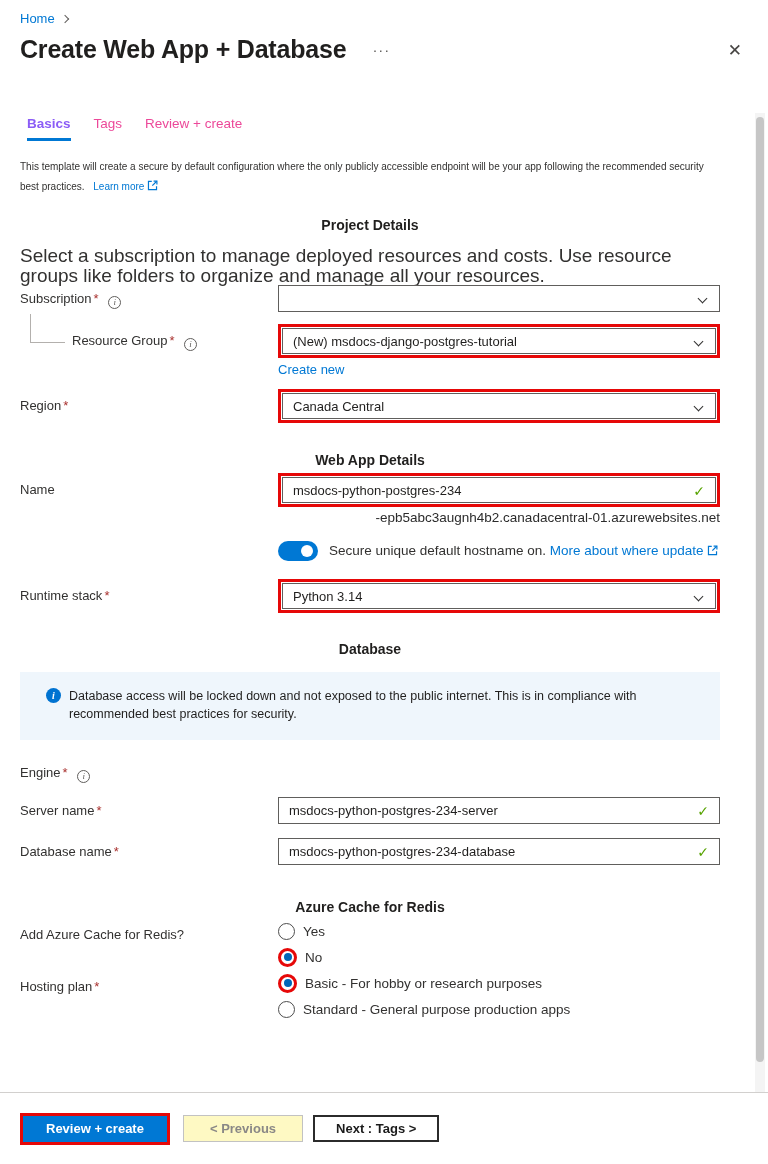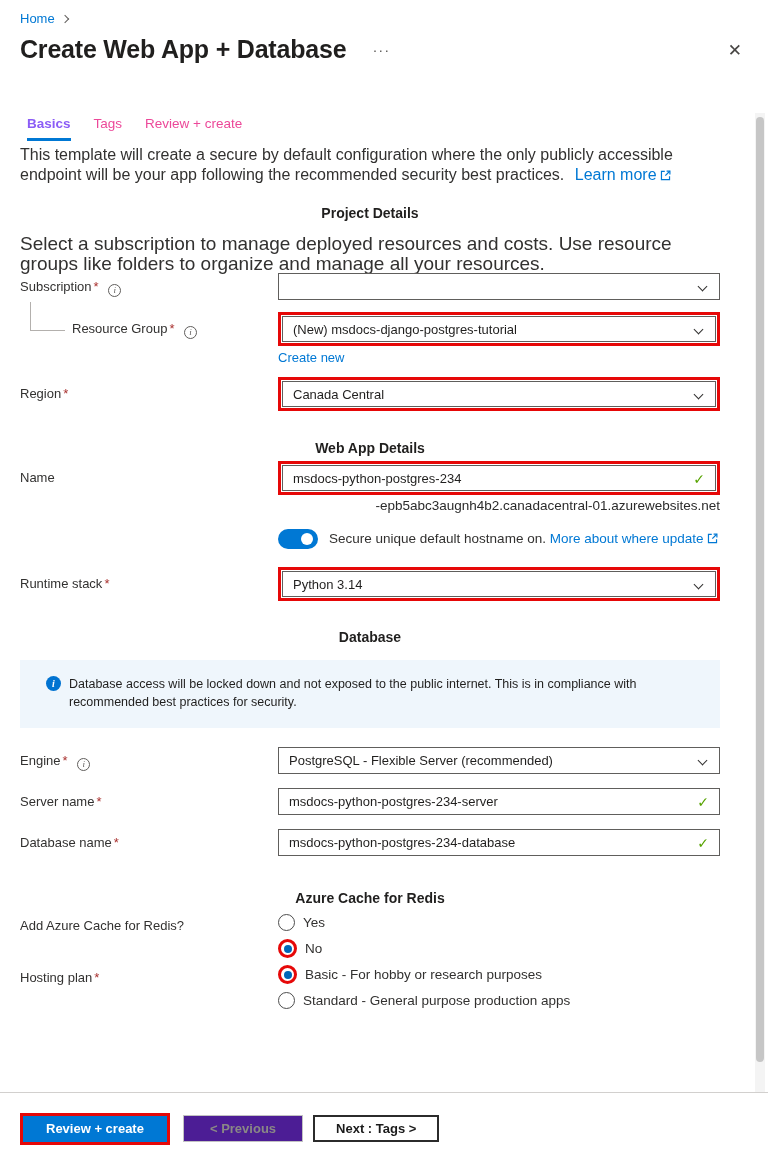--- a/index.html
+++ b/index.html
@@ -15,21 +15,21 @@
   .page-title { font-size:25px; font-weight:700; color:#201f1e; letter-spacing:-0.2px; }
   .more-dots { color:#605e5c; font-size:15px; letter-spacing:1px; cursor:pointer; }
   .close-btn { position:absolute; top:42px; right:26px; font-size:17px; color:#484644; cursor:pointer; line-height:1; }
 
   
   .tabs { margin:52px 0 0 27px; display:flex; gap:23px; }
   .tab { font-size:13.5px; padding-bottom:7px; cursor:pointer; color:#ec4899; border-bottom:3px solid transparent; }
   .tab.active { font-weight:700; color:#8b5cf6; border-bottom-color:#0078d4; }
 
   .content { padding:0 48px 0 20px; }
-  .intro { margin-top:4px; font-size:16px; line-height:19.5px; max-width:700px; }
+  .intro { margin-top:16px; font-size:10px; line-height:19.5px; max-width:700px; }
   a.link { color:#0078d4; text-decoration:none; cursor:pointer; }
   .ext-icon { display:inline-block; vertical-align:-1px; margin-left:3px; }
   h2.sec { margin-top:20px; font-size:14px; font-weight:700; color:#201f1e;text-align:center; }
   h2.sec.mt29 { margin-top:29px; } h2.sec.mt28 { margin-top:28px; }
   h2.sec.mt34 { margin-top:34px; } h2.sec.mt30 { margin-top:30px; }
   .sec-desc { margin-top:13px; font-size:19px; line-height:19.5px; max-width:700px; }
 
   
   .form { max-width:700px; }
   .row { display:flex; align-items:flex-start; }
@@ -76,21 +76,21 @@
   .radio.sel-red { width:19px; height:19px; flex:0 0 19px; border:3.4px solid #e60808; position:relative; }
   .radio.sel-red::after { content:""; position:absolute; left:50%; top:50%; width:8px; height:8px; margin:-4px 0 0 -4px;
                           border-radius:50%; background:#0067b8; }
 
   
   .footer { position:absolute; left:0; top:1092px; width:768px; height:72px; border-top:1px solid #d2d0ce;
             background:#fff; display:flex; align-items:center; padding-left:20px; gap:10px; }
   .btn { font-size:13px; height:27px; display:inline-flex; align-items:center; justify-content:center; cursor:pointer; }
   .btn-primary-wrap { border:3px solid #e60808; }
   .btn-primary { background:#0078d4; color:#fff; font-weight:700; height:26px; padding:0 23px; border:none; }
-  .btn-prev { background:#4c1d95; color:#8a8886; font-weight:600; padding:0 26px; border:1px solid #c2c2c2; margin-left:3px; }
+  .btn-prev { background:#fef9c3; color:#8a8886; font-weight:600; padding:0 26px; border:1px solid #c2c2c2; margin-left:3px; }
   .btn-next { background:#fff; color:#1b1b1b; font-weight:700; padding:0 21px; border:2px solid #2b2b2b; }
 
   
   .scroll-track { position:absolute; top:113px; right:3px; width:10px; height:979px; background:#f4f4f4; }
   .scroll-thumb { position:absolute; top:4px; left:1px; width:8px; height:945px; background:#c6c6c6; border-radius:4px; cursor:pointer; }
 </style>
 </head>
 <body>
 
 <div class="page">
@@ -227,26 +227,20 @@
       <div class="banner">
         <span class="banner-i">i</span>
         <span class="banner-text">Database access will be locked down and not exposed to the public internet. This is in compliance with recommended best practices for security.</span>
       </div>
 
       <div class="row gap19">
         <div class="lbl">
           <span>Engine</span><span class="req">*</span>
           <span class="info-i">i</span>
         </div>
-        <div class="fcol">
-          <div class="fieldbox">
-            <span>PostgreSQL - Flexible Server (recommended)</span>
-            <span class="chev"></span>
-          </div>
-        </div>
       </div>
 
       <div class="row gap14">
         <div class="lbl">
           <span>Server name</span><span class="req">*</span>
         </div>
         <div class="fcol">
           <div class="fieldbox">
             <span>msdocs-python-postgres-234-server</span>
             <span class="okcheck">✓</span>

